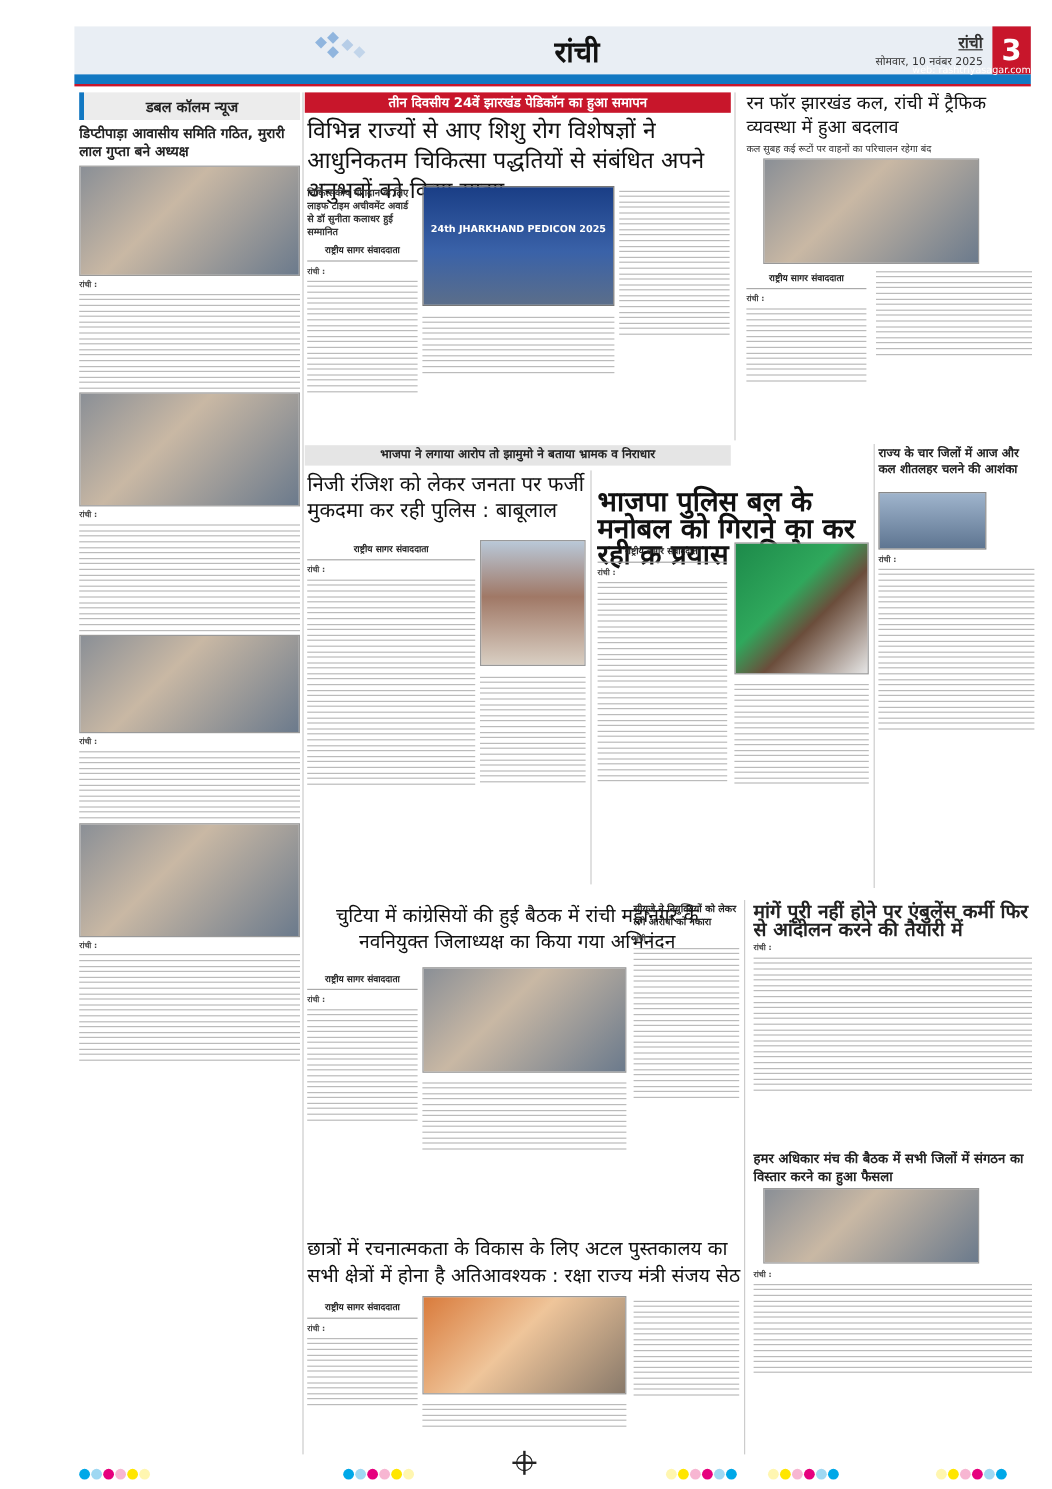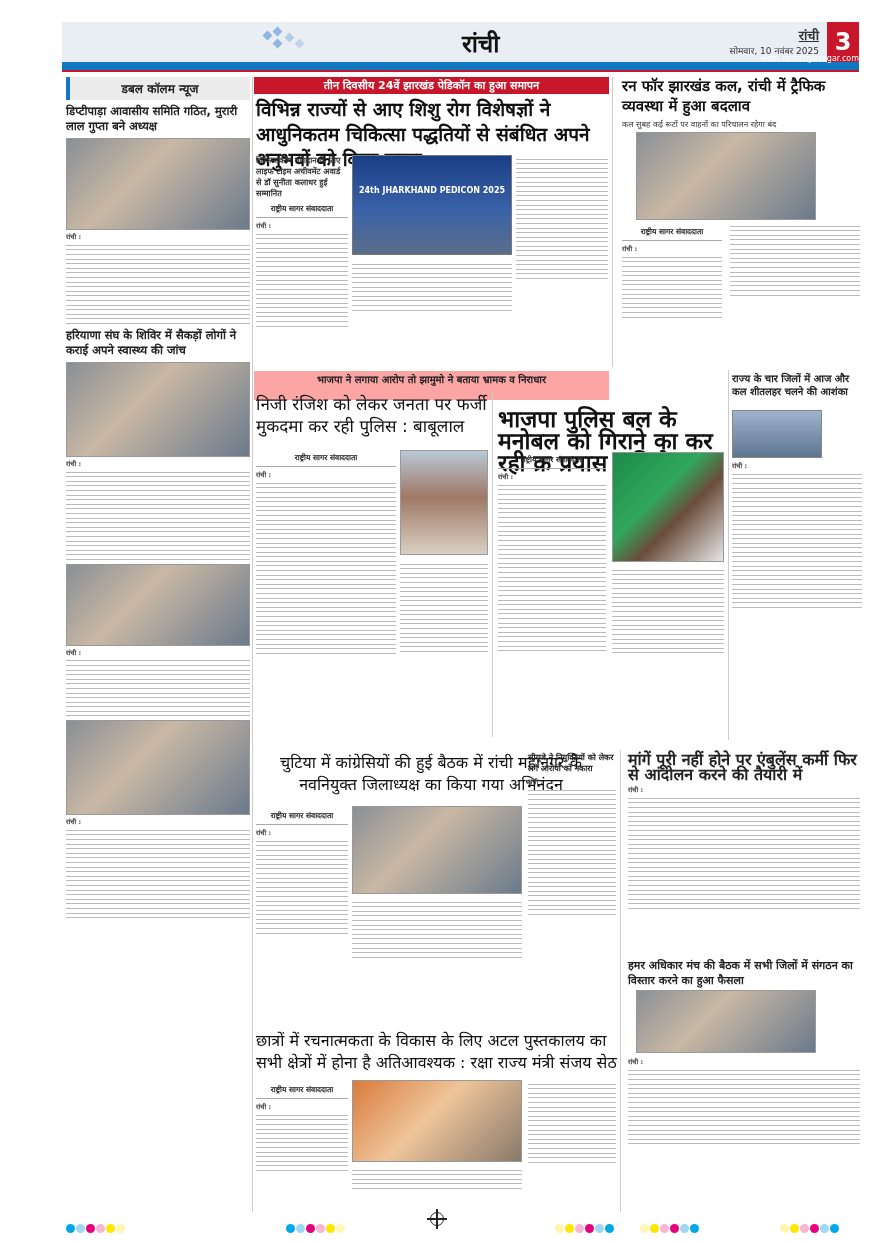--- a/index.html
+++ b/index.html
@@ -17,23 +17,23 @@
 .web{position:absolute;right:18px;top:54px;font-size:8px;color:#fff;z-index:2}
 .col-left{position:absolute;left:66px;top:77px;width:184px}
 .sechead{background:#ececec;border-left:4px solid #1278c2;font-size:12px;font-weight:bold;text-align:center;padding:3px 0}
 .hl{font-weight:bold;font-size:11.5px;line-height:15px;margin:4px 0}
 .photo{background:linear-gradient(135deg,#8a8f96,#c9b8a4 40%,#6b7a8c);border:1px solid #999}
 .txt{font-size:6.5px;line-height:8.2px;color:#444;text-align:justify}
 .lines{display:block}
 .lines i{display:block;height:1px;background:#bbb;margin:3.6px 0}
 .vdiv{position:absolute;width:1px;background:#ccc}
 .redbanner{position:absolute;left:254px;top:77px;width:355px;height:17px;background:#c8162b;color:#fff;font-size:11px;font-weight:bold;text-align:center;line-height:17px}
-.bighl{position:absolute;font-weight:bold;color:#111}
+.bighl{position:absolute;font-weight:normal;color:#111}
 .byline{font-size:7.5px;font-weight:bold;text-align:center;padding:4px 0;border-bottom:1px solid #aaa;margin-bottom:4px}
-.pinkbanner{position:absolute;left:254px;top:371px;width:355px;height:29px;background:#fca5a5;font-size:10px;font-weight:bold;text-align:center;line-height:17px;color:#222}
+.pinkbanner{position:absolute;left:254px;top:371px;width:355px;height:17px;background:#e5e5e5;font-size:10px;font-weight:bold;text-align:center;line-height:17px;color:#222}
 .colortabs{position:absolute;top:1218px;height:10px}
 .colortabs b{display:inline-block;width:9px;height:9px;border-radius:50%;margin-right:1px}
 .crosshair{position:absolute;left:430px;top:1212px;width:14px;height:14px;border:1.5px solid #222;border-radius:50%}
 .crosshair:before{content:"";position:absolute;left:5px;top:-4px;width:1.5px;height:20px;background:#222}
 .crosshair:after{content:"";position:absolute;top:5px;left:-4px;height:1.5px;width:20px;background:#222}
 </style>
 </head>
 <body>
 
 <div class="masthead">
@@ -74,21 +74,20 @@
         <i></i>
         <i></i>
         <i></i>
         <i></i>
         <i></i>
         <i></i>
         <i></i>
         <i></i>
       </span></div>
 
-  <div class="hl">हरियाणा संघ के शिविर में सैकड़ों लोगों ने कराई अपने स्वास्थ्य की जांच</div>
   <div class="photo" style="height:95px"></div>
   <div class="txt" style="margin-top:3px"><b>रांची :</b><span class="lines">
         <i></i>
         <i></i>
         <i></i>
         <i></i>
         <i></i>
         <i></i>
         <i></i>
         <i></i>

